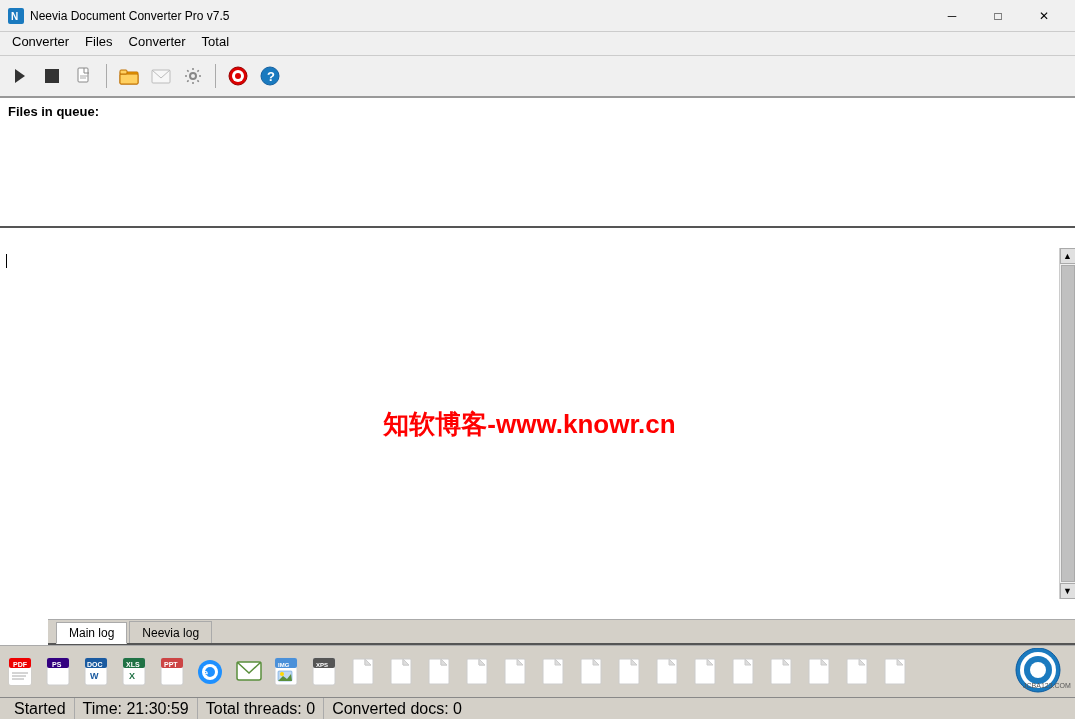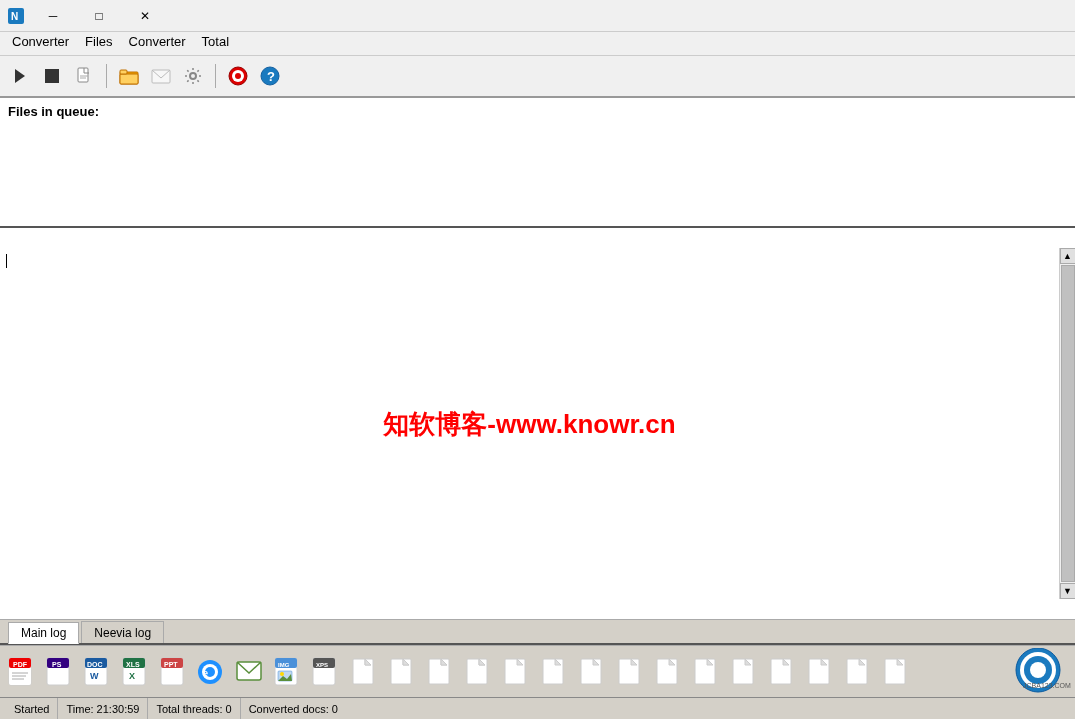--- a/index.html
+++ b/index.html
@@ -186,20 +186,21 @@
 
     
     #tabs-bar {
       height: 26px;
       background: #d4d0c8;
       display: flex;
       align-items: flex-end;
       padding-left: 8px;
       border-top: 1px solid #aaa;
       border-bottom: 2px solid #555;
+      margin-left: 48px;
     }
     .tab {
       height: 22px;
       padding: 0 12px;
       background: #d4d0c8;
       border: 1px solid #aaa;
       border-bottom: none;
       cursor: pointer;
       display: flex;
       align-items: center;
@@ -246,21 +247,21 @@
 
     
     #statusbar {
       height: 22px;
       background: #d4d0c8;
       border-top: 1px solid #888;
       display: flex;
       align-items: center;
       padding: 0 6px;
       gap: 0;
-      font-size: 11px;
+      font-size: 16px;
     }
     .status-section {
       padding: 0 8px;
       border-right: 1px solid #aaa;
       height: 100%;
       display: flex;
       align-items: center;
     }
     .status-section:last-child { border-right: none; }
 
@@ -275,20 +276,21 @@
 </head>
 <body>
 
 <div id="titlebar">
   <div class="app-icon">
     <svg width="16" height="16" viewBox="0 0 16 16">
       <rect width="16" height="16" rx="2" fill="#1a7abf"></rect>
       <text x="3" y="12" font-size="10" fill="white" font-weight="bold">N</text>
     </svg>
   </div>
+  <span class="title-text">Neevia Document Converter Pro v7.5</span>
   <div class="window-controls">
     <button class="win-btn">─</button>
     <button class="win-btn">□</button>
     <button class="win-btn close">✕</button>
   </div>
 </div>
 
 <div id="menubar">
   <span class="menu-item">Converter</span>
   <span class="menu-item">Files</span>

